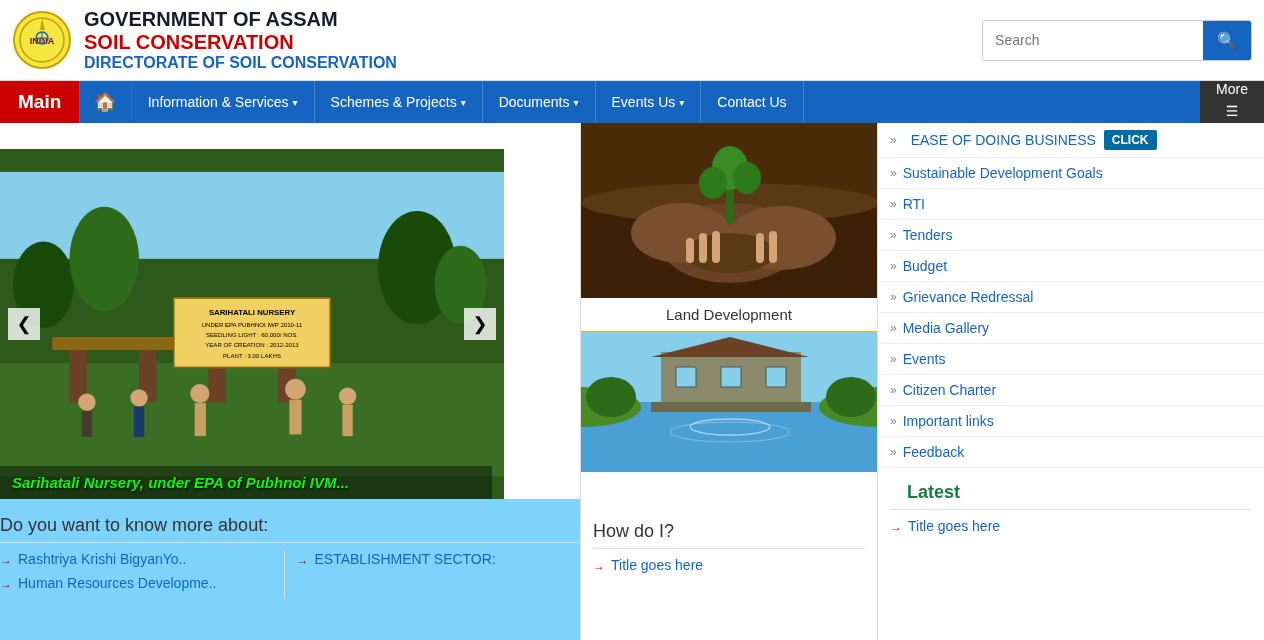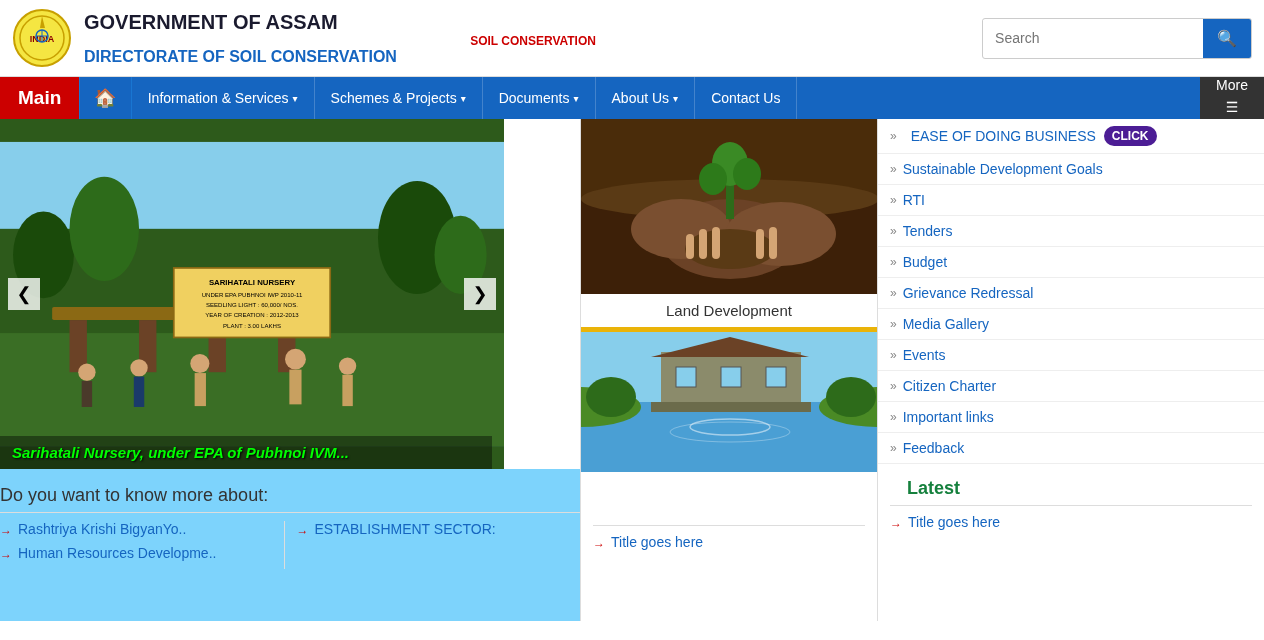--- a/index.html
+++ b/index.html
@@ -4,59 +4,59 @@
   <style>
     * { margin: 0; padding: 0; box-sizing: border-box; }
     body { font-family: Arial, sans-serif; font-size: 14px; color: #333; background: #fff; width: 1264px; overflow-x: hidden; }
 
     
     .header { display: flex; align-items: center; padding: 8px 12px; background: #fff; border-bottom: 1px solid #ddd; }
     .logo-emblem { width: 60px; height: 60px; margin-right: 12px; }
     .logo-emblem svg { width: 60px; height: 60px; }
     .header-text { flex: 1; }
     .header-text .gov-name { font-size: 20px; font-weight: bold; color: #1a1a2e; }
-    .header-text .dept1 { font-size: 12px; color: #c00; font-weight: bold; text-align: center; }
+    .header-text .dept1 { font-size: 20px; color: #c00; font-weight: bold; }
     .header-text .dept2 { font-size: 16px; color: #1565c0; font-weight: bold; }
     .search-bar { display: flex; align-items: center; border: 1px solid #ccc; border-radius: 3px; overflow: hidden; }
     .search-bar input { width: 220px; padding: 10px 12px; border: none; outline: none; font-size: 14px; }
     .search-bar button { background: #1565c0; border: none; padding: 10px 14px; cursor: pointer; color: #fff; font-size: 16px; }
 
     
     .navbar { display: flex; align-items: center; background: #1565c0; height: 42px; }
     .nav-main { background: #c00; color: #fff; padding: 0 18px; height: 100%; display: flex; align-items: center; font-weight: bold; font-size: 19px; cursor: pointer; }
     .nav-home { background: #1565c0; color: #fff; padding: 0 14px; height: 100%; display: flex; align-items: center; font-size: 18px; border-left: 1px solid #1976d2; border-right: 1px solid #1976d2; cursor: pointer; }
     .nav-item { color: #fff; padding: 0 16px; height: 100%; display: flex; align-items: center; font-size: 14px; cursor: pointer; border-right: 1px solid rgba(255,255,255,0.2); white-space: nowrap; }
     .nav-more { margin-left: auto; background: #333; color: #fff; padding: 0 16px; height: 100%; display: flex; align-items: center; font-size: 14px; cursor: pointer; gap: 6px; flex-direction: column; }
     .nav-arrow { font-size: 10px; margin-left: 4px; }
 
     
     .content { display: flex; gap: 0; }
 
     
     .slider-section { width: 580px; position: relative; overflow: hidden; }
-    .slider-img { width: 504px; height: 350px; background: #2d5a1b; position: relative; overflow: hidden; display: flex; align-items: center; justify-content: center; }
+    .slider-img { width: 504px; height: 350px; background: #2d5a1b; position: relative; overflow: hidden; display: flex; align-items: center; justify-content: center; margin-top: 26px; }
     .slider-img .slide-overlay { position: absolute; bottom: 0; left: 0; right: 12px; background: rgba(0,0,0,0.4); padding: 8px 12px; }
     .slide-caption { color: #00ff00; font-size: 15px; font-weight: bold; font-style: italic; text-shadow: 1px 1px 2px #000; }
     .slider-btn { position: absolute; top: 50%; transform: translateY(-50%); background: rgba(255,255,255,0.8); border: none; width: 32px; height: 32px; cursor: pointer; font-size: 18px; display: flex; align-items: center; justify-content: center; z-index: 10; }
     .slider-btn-prev { left: 8px; }
     .slider-btn-next { right: 8px; }
 
     
     .forest-scene { width: 580px; height: 350px; }
     .card { position: relative; overflow: hidden; }
     .card-img { width: 298px; height: 175px; position: relative; overflow: hidden; }
-    .card-label { text-align: center; padding: 8px; font-size: 15px; color: #333; border-bottom: 5px solid #eab308; }
+    .card-label { text-align: center; padding: 8px; font-size: 15px; color: #333; border-bottom: 1px solid #eab308; }
 
     
     .right-sidebar { width: 386px; padding: 0 0 0 0; }
     .sidebar-link { display: flex; align-items: center; padding: 7px 12px; color: #1565c0; font-size: 14px; text-decoration: none; border-bottom: 1px solid #eee; cursor: pointer; }
     .sidebar-bullet { color: #888; margin-right: 6px; font-size: 12px; }
     .ease-row { display: flex; align-items: center; gap: 8px; padding: 7px 12px; border-bottom: 1px solid #eee; }
     .ease-text { color: #1565c0; font-size: 14px; }
-    .click-badge { background: #4c1d95; color: #fff; font-size: 12px; font-weight: bold; padding: 3px 8px; border-radius: 10px; }
+    .click-badge { background: #0369a1; color: #fff; font-size: 12px; font-weight: bold; padding: 3px 8px; border-radius: 2px; }
     .bottom-item { display: flex; align-items: flex-start; margin-bottom: 8px; gap: 6px; color: #1565c0; font-size: 14px; cursor: pointer; }
     .arrow-icon { color: #c00; font-size: 12px; margin-top: 2px; flex-shrink: 0; }
     .divider-line { border: none; border-top: 1px solid #ddd; margin: 4px 0 8px 0; }
   </style>
 </head>
 <body>
 
 <div class="header">
   <div class="logo-emblem">
     <svg viewBox="0 0 60 60" xmlns="http://www.w3.org/2000/svg">
@@ -89,21 +89,21 @@
   </div>
   <div class="nav-item">
     <span>Schemes &amp; Projects</span>
     <span class="nav-arrow">▾</span>
   </div>
   <div class="nav-item">
     <span>Documents</span>
     <span class="nav-arrow">▾</span>
   </div>
   <div class="nav-item">
-    <span>About Us</span>
+    <span>Events Us</span>
     <span class="nav-arrow">▾</span>
   </div>
   <div class="nav-item">
     <span>Contact Us</span>
   </div>
   <div class="nav-more">
     <span>More</span>
     <span>☰</span>
   </div>
 </div>
@@ -234,20 +234,21 @@
           <ellipse cx="30" cy="65" rx="25" ry="20" fill="#2d6b1a"></ellipse>
           <ellipse cx="270" cy="65" rx="25" ry="20" fill="#2d6b1a"></ellipse>
 
           <ellipse cx="149" cy="95" rx="40" ry="8" fill="none" stroke="rgba(255,255,255,0.5)" stroke-width="1.5"></ellipse>
           <ellipse cx="149" cy="100" rx="60" ry="10" fill="none" stroke="rgba(255,255,255,0.3)" stroke-width="1"></ellipse>
         </svg>
       </div>
     </div>
 
     <div style="padding: 14px 12px; flex:1;">
+      <h3 style="font-size:18px;color:#333;font-weight:normal;margin-bottom:6px;">How do I?</h3>
       <hr class="divider-line">
       <div class="bottom-item">
         <span class="arrow-icon">→</span>
         <span>Title goes here</span>
       </div>
     </div>
   </div>
 
   <div class="right-sidebar">
 

